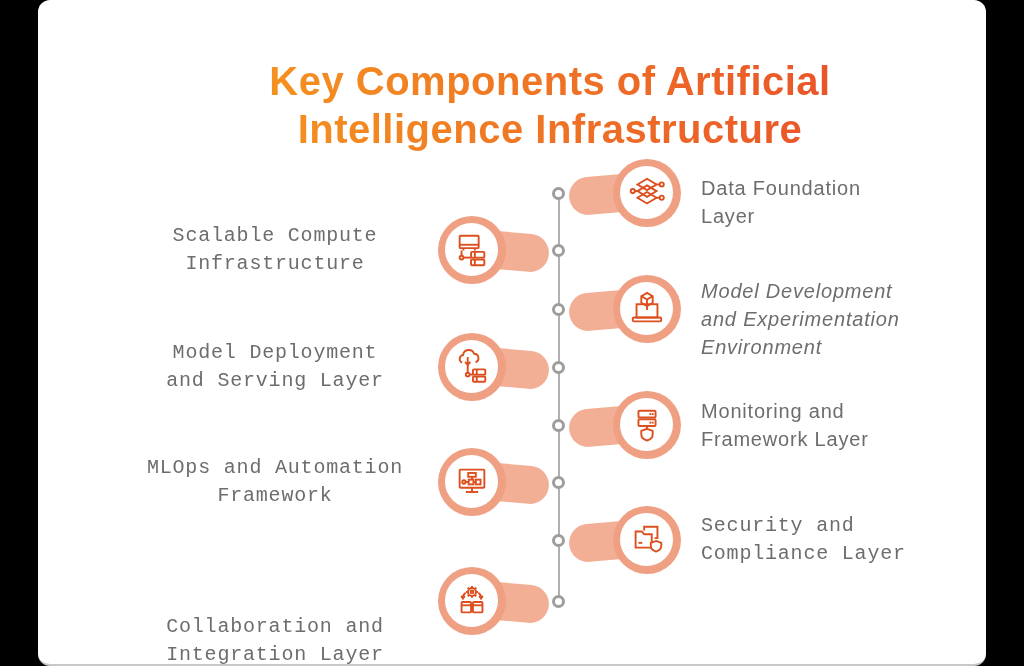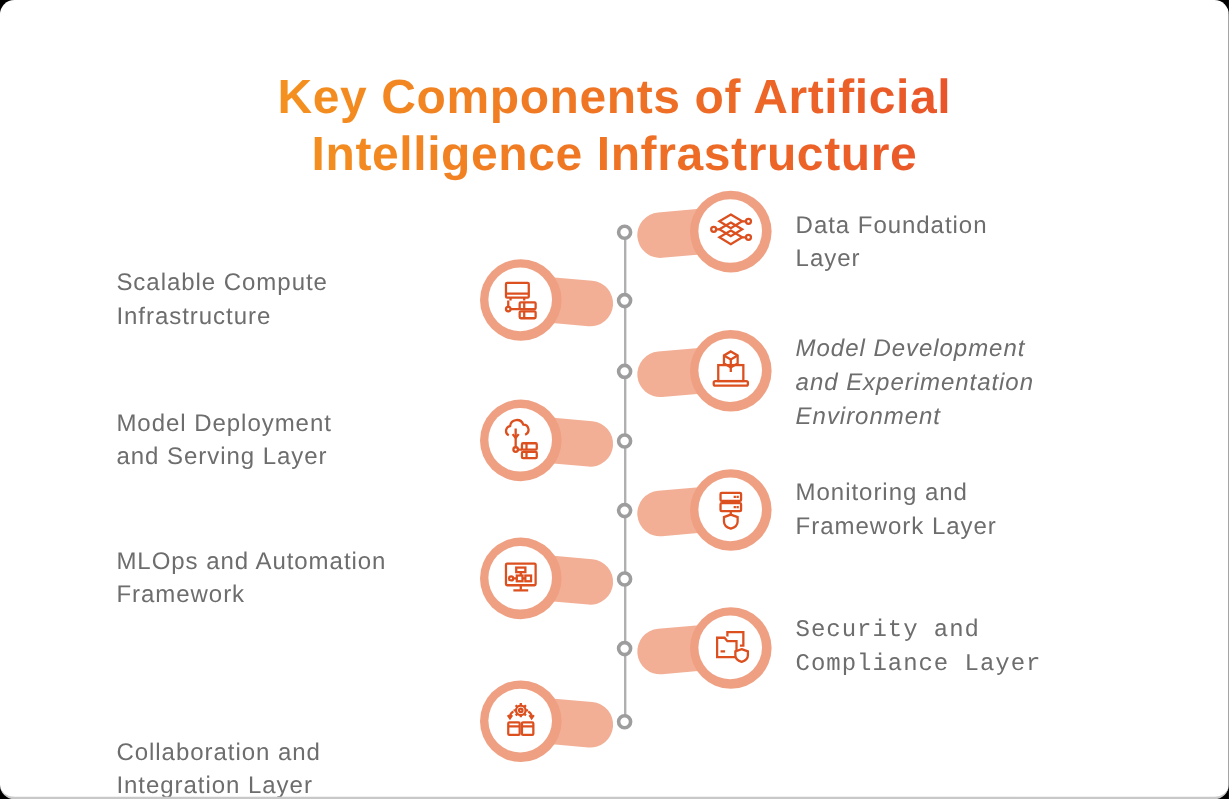--- a/index.html
+++ b/index.html
@@ -1,17 +1,17 @@
 <!DOCTYPE html>
 <html><head>
 <meta charset="utf-8">
 <style>
   html,body { margin:0; padding:0; background:#000; }
   #canvas {
-    position:relative; width:1024px; height:666px; margin:0 auto;
+    position:relative; width:948px; height:666px; margin:0 auto;
     background:#ffffff; border-radius:12px; overflow:hidden;
     box-sizing:border-box; border-bottom:2px solid #c8c8c8;
     font-family:"Liberation Sans", "DejaVu Sans", sans-serif;
   }
   .title {
     position:absolute; top:30px; left:0; width:1024px;
     text-align:center; font-size:40px; line-height:48px; font-weight:bold;
     letter-spacing:0.5px; white-space:pre-line;
     background:linear-gradient(90deg,#F7A11C 8%, #E84D2B 85%);
     -webkit-background-clip:text; background-clip:text;
@@ -20,21 +20,21 @@
   .tl-line { position:absolute; left:520px; width:2px; background:#b0b0b0; }
   .tl-dot {
     position:absolute; width:7px; height:7px; border:3px solid #9d9d9d;
     border-radius:50%; background:#fff;
   }
   .label {
     position:absolute; font-size:20px; line-height:28px; color:#6d6d6d;
     letter-spacing:0.8px; white-space:pre-line;
   }
   .label.right-side { left:663px; text-align:left; }
-  .label.left-side  { left:97px; width:280px; text-align:left; }
+  .label.left-side  { left:97px; width:280px; text-align:center;font-family:Liberation Mono, monospace; }
   .tail {
     position:absolute; width:82px; height:38px; border-radius:19px;
     background:#F2AF95;
   }
   .tail.to-left  { transform:rotate(-5deg); }
   .tail.to-right { transform:rotate(5deg); }
   .ring { position:absolute; width:68px; height:68px; border-radius:50%; background:#EFA083; }
   .disc { position:absolute; width:53px; height:53px; border-radius:50%; background:#ffffff; }
   .icon { position:absolute; width:38px; height:38px; }
   .icon * { stroke:#DC4F1F; stroke-width:2; fill:none; }

